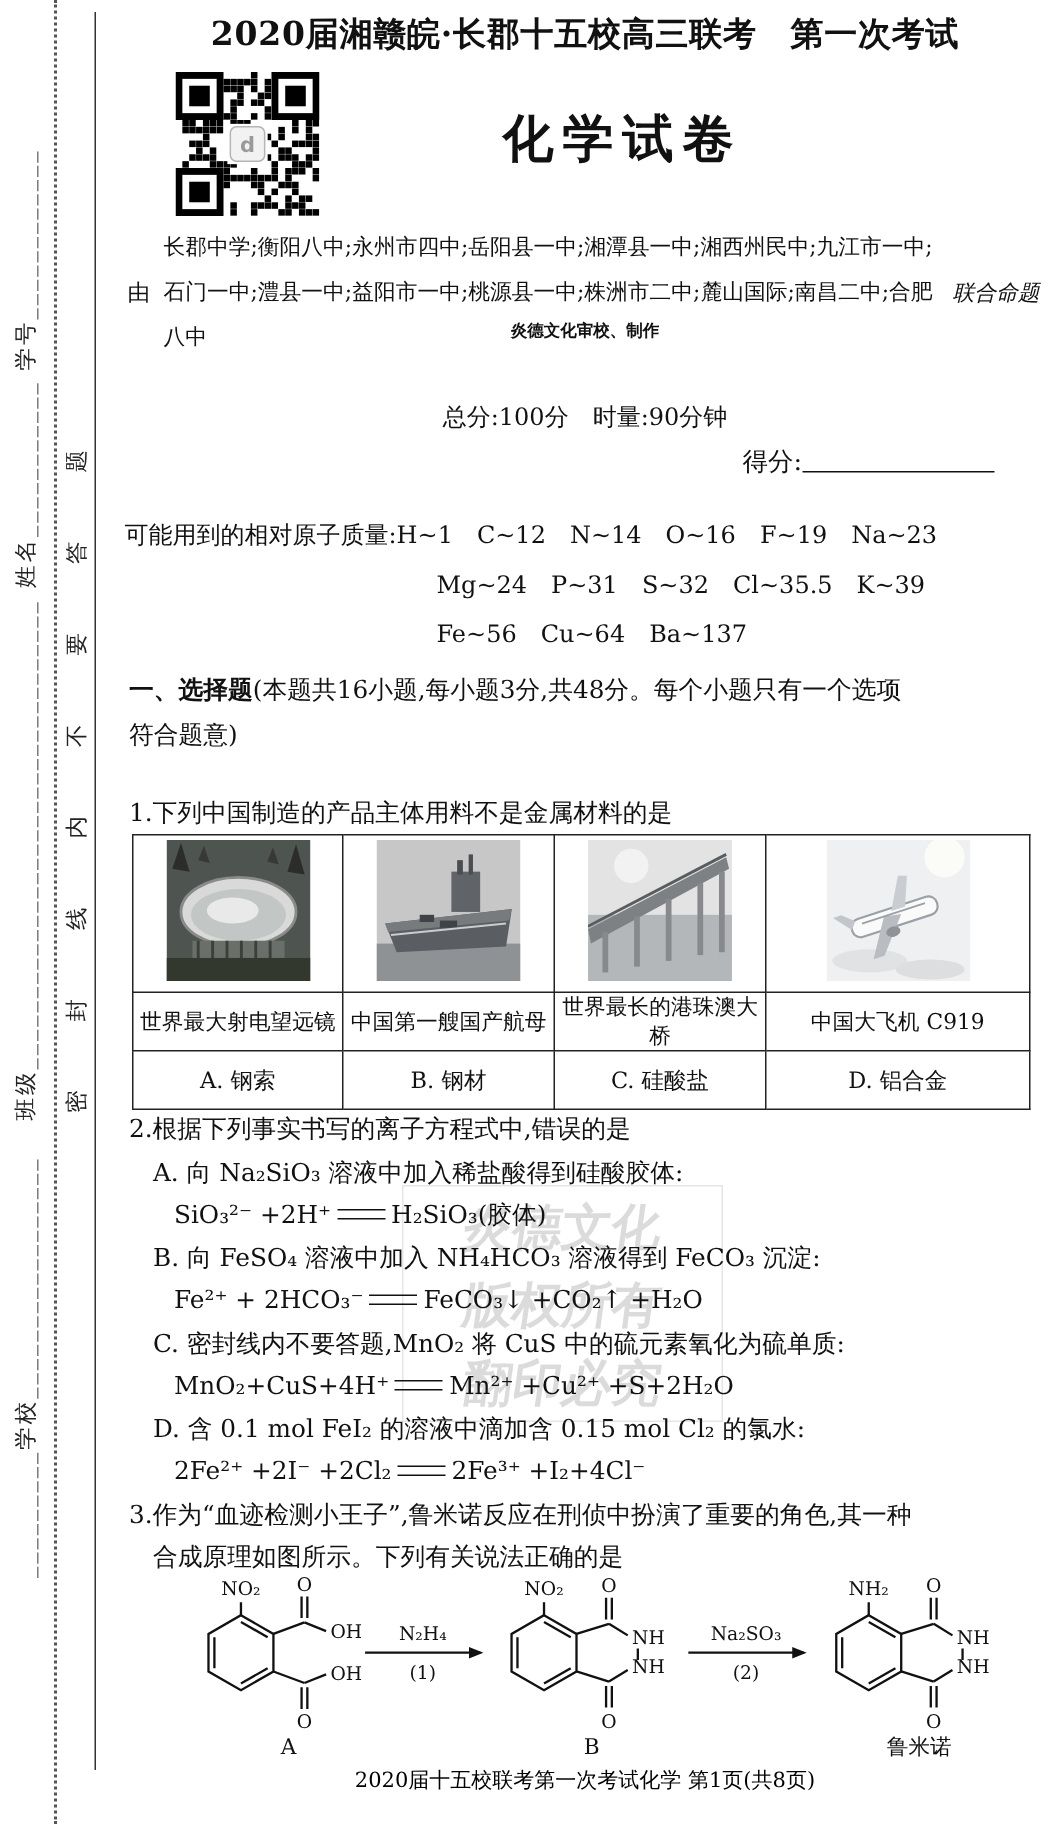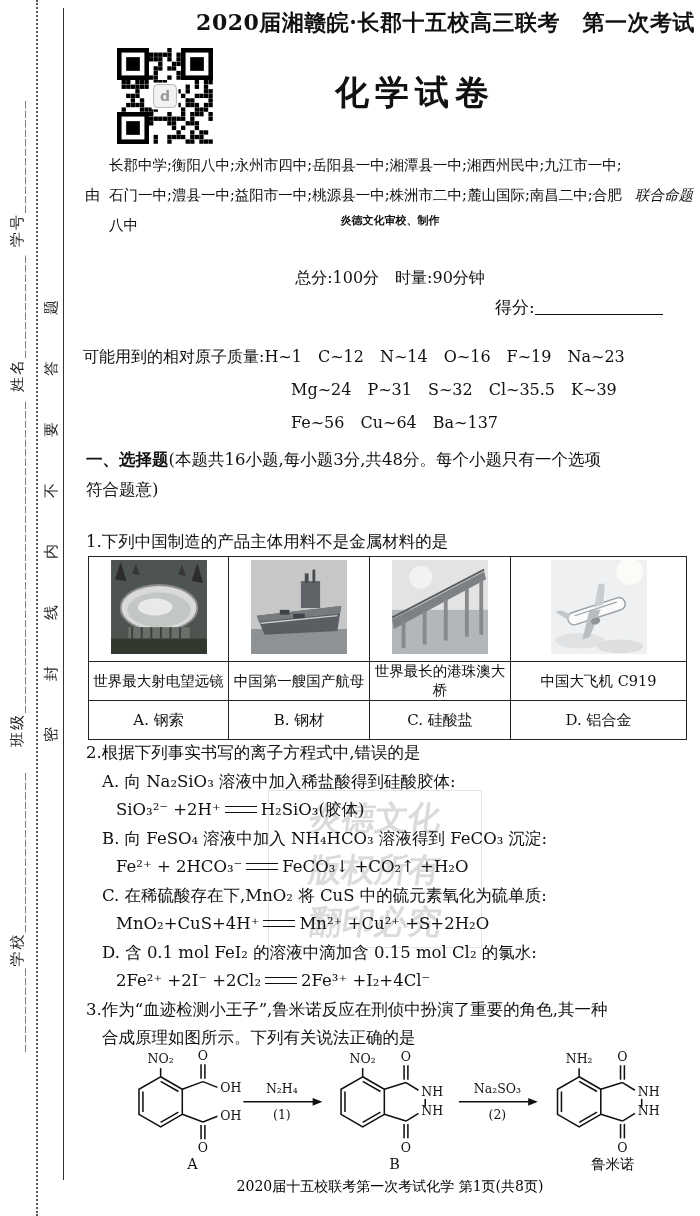--- a/index.html
+++ b/index.html
@@ -10,21 +10,21 @@
 
   
   .dotted-line{left:36px;top:0;height:1216px;width:0;border-left:2px dotted #555;}
   .solid-line{left:63px;top:8px;height:1172px;width:0;border-left:1.5px solid #333;}
   .vtext{position:absolute;transform-origin:0 0;transform:rotate(-90deg);
          white-space:nowrap;font-size:15px;letter-spacing:2px;color:#222;}
   .sealtext{position:absolute;transform-origin:0 0;transform:rotate(-90deg);
          white-space:nowrap;font-size:15px;letter-spacing:46px;color:#222;}
 
   
-  .exam-title{left:85px;top:8px;width:610px;text-align:right;font-size:22px;font-weight:bold;letter-spacing:.5px;}
+  .exam-title{left:85px;top:8px;width:610px;text-align:center;font-size:22px;font-weight:bold;letter-spacing:.5px;}
   .qr-wrap{left:117px;top:48px;width:96px;height:96px;}
   .paper-title{left:185px;top:70px;width:460px;text-align:center;font-size:34px;font-weight:bold;letter-spacing:6px;}
   .school-block{left:85px;top:150px;width:608px;display:flex;align-items:center;}
   .school-by{width:20px;font-size:15px;flex:none;}
   .school-lines{flex:1;font-size:14.5px;line-height:30px;padding-left:4px;}
   .school-joint{width:64px;flex:none;font-size:14.5px;text-align:right;font-style:italic;}
   .producer{left:85px;top:213px;width:610px;text-align:center;font-size:11px;font-weight:bold;}
   .totals{left:85px;top:249px;width:610px;text-align:center;font-size:16px;margin-top:19px;}
   .score-row{left:495px;top:296px;width:200px;font-size:17px;}
   .score-row b{font-weight:normal;}
@@ -357,21 +357,21 @@
     </tr>
   </tbody>
     </table>
 
   <div class="abs q2 fg">
     <div class="ln">2.根据下列事实书写的离子方程式中,错误的是</div>
     <div class="ln opt">A. 向 Na₂SiO₃ 溶液中加入稀盐酸得到硅酸胶体:</div>
     <div class="ln eq"><span>SiO₃²⁻ +2H⁺</span><span class="deq"></span><span>H₂SiO₃(胶体)</span></div>
     <div class="ln opt">B. 向 FeSO₄ 溶液中加入 NH₄HCO₃ 溶液得到 FeCO₃ 沉淀:</div>
     <div class="ln eq"><span>Fe²⁺ + 2HCO₃⁻</span><span class="deq"></span><span>FeCO₃↓ +CO₂↑ +H₂O</span></div>
-    <div class="ln opt">C. 在稀硫酸存在下,MnO₂ 将 CuS 中的硫元素氧化为硫单质:</div>
+    <div class="ln opt">C. 密封线内不要答题,MnO₂ 将 CuS 中的硫元素氧化为硫单质:</div>
     <div class="ln eq"><span>MnO₂+CuS+4H⁺</span><span class="deq"></span><span>Mn²⁺ +Cu²⁺ +S+2H₂O</span></div>
     <div class="ln opt">D. 含 0.1 mol FeI₂ 的溶液中滴加含 0.15 mol Cl₂ 的氯水:</div>
     <div class="ln eq"><span>2Fe²⁺ +2I⁻ +2Cl₂</span><span class="deq"></span><span>2Fe³⁺ +I₂+4Cl⁻</span></div>
   </div>
 
   <div class="abs q3 fg">
     <div>3.作为“血迹检测小王子”,鲁米诺反应在刑侦中扮演了重要的角色,其一种</div>
     <div style="padding-left:16px;">合成原理如图所示。下列有关说法正确的是</div>
   </div>
 

